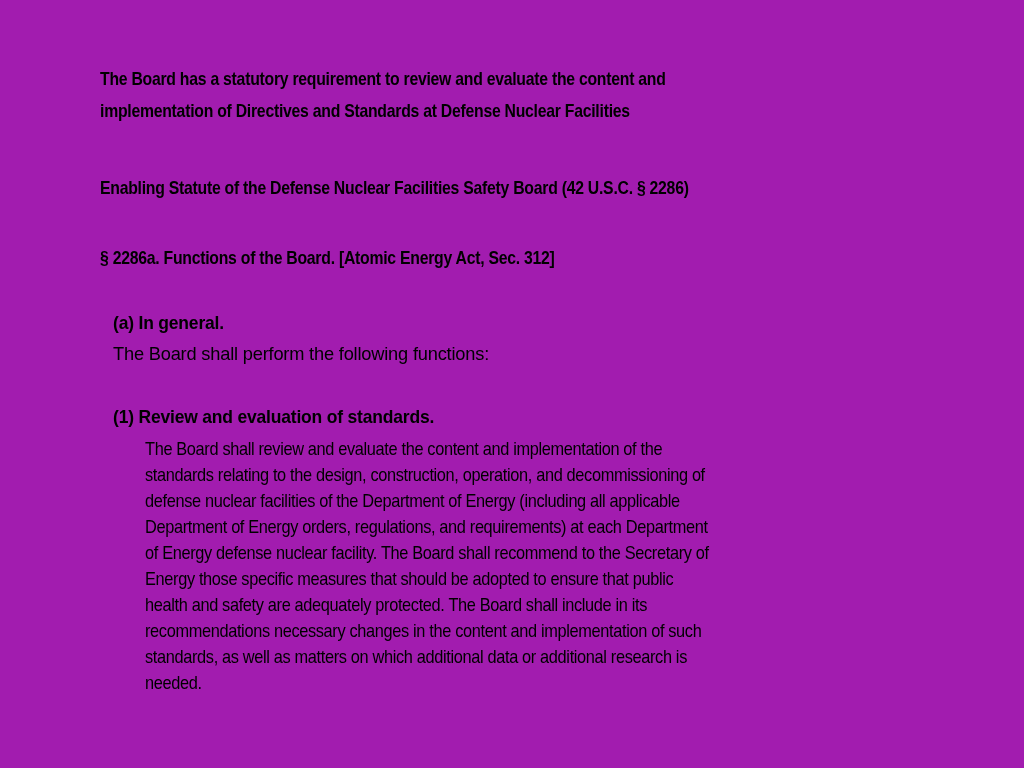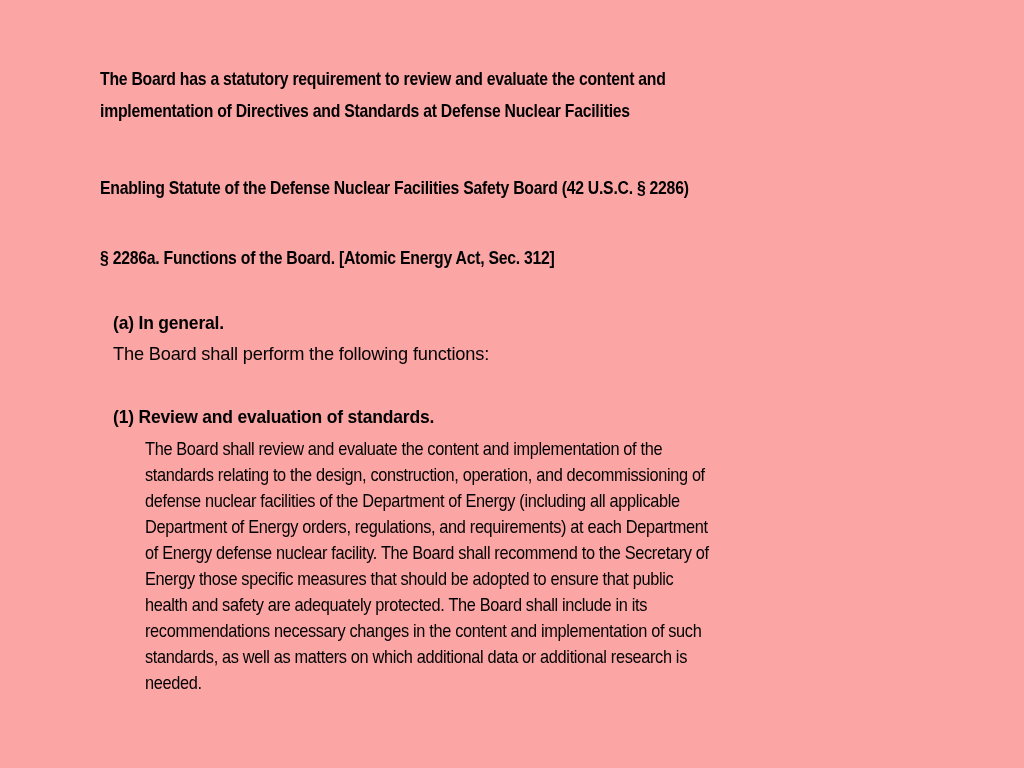--- a/index.html
+++ b/index.html
@@ -12,21 +12,21 @@
       height: 768px;
       position: relative;
       overflow: hidden;
       font-family: "Liberation Sans", sans-serif;
       color: #000000;
     }
     .slide {
       position: absolute;
       left: 0; top: 0;
       width: 1024px; height: 768px;
-      background: #fca5a5;
+      background: #a21caf;
     }
     .line {
       position: absolute;
       white-space: nowrap;
       transform-origin: left top;
     }
     .bold { font-weight: bold; }
     .h {
       font-size: 19px;
       letter-spacing: -0.3px;

